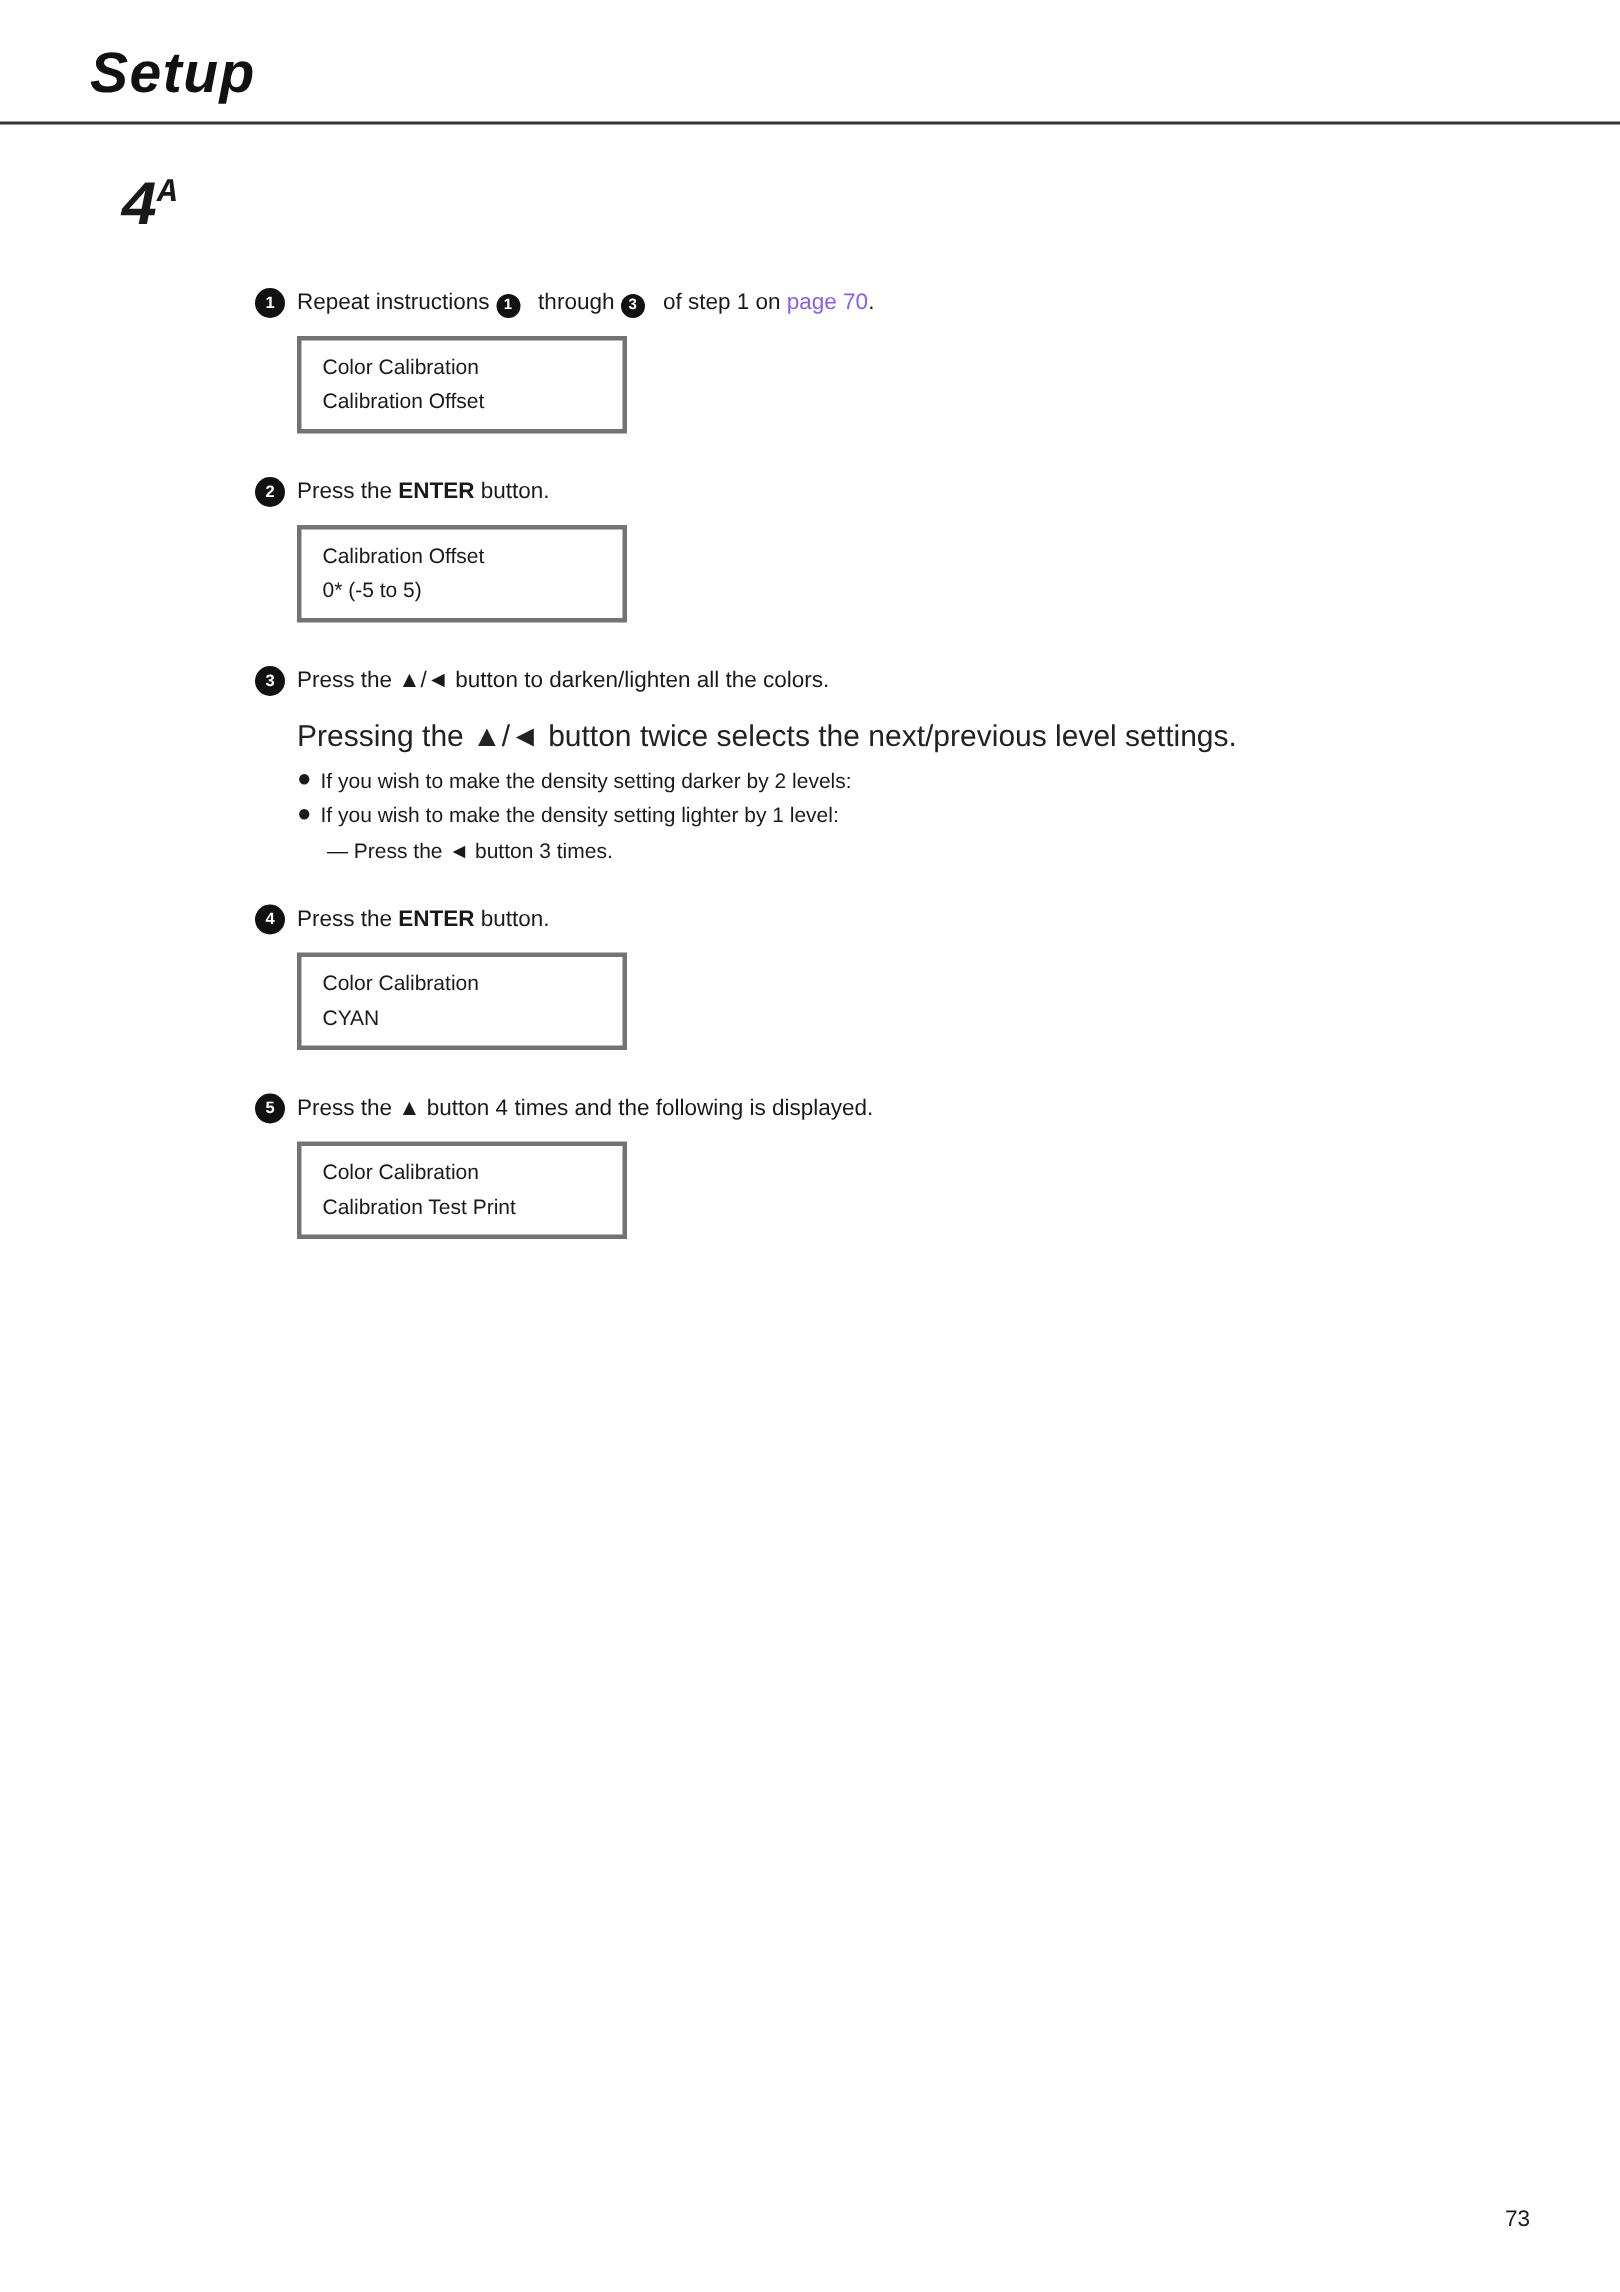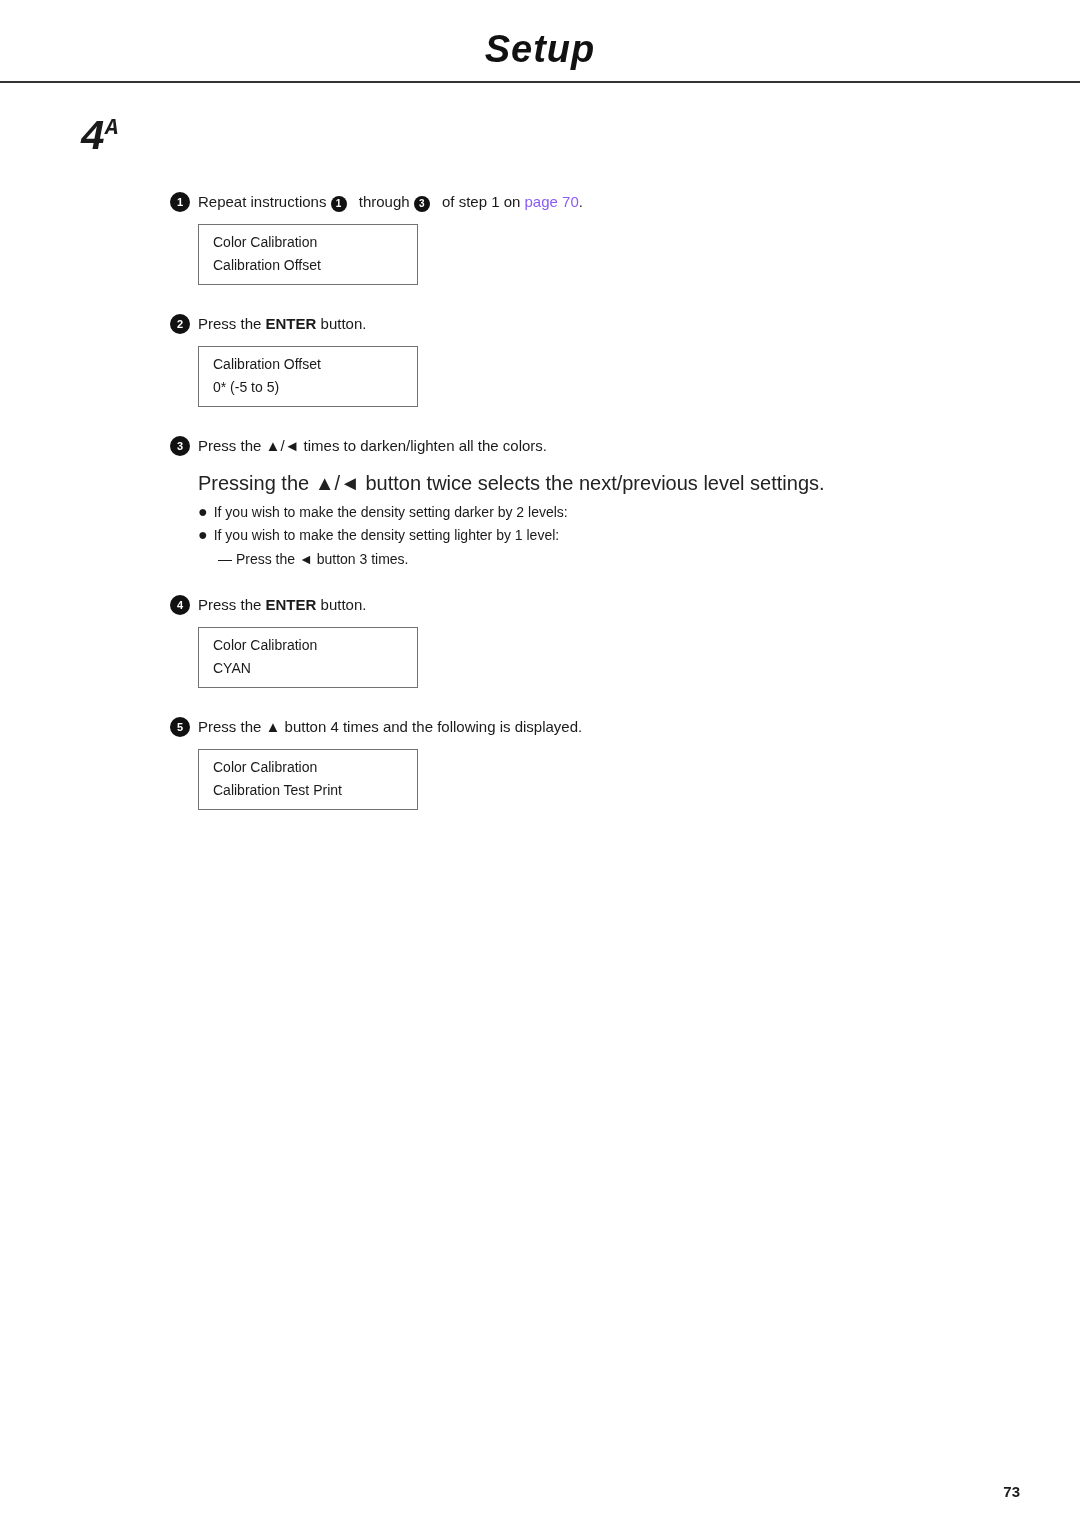--- a/index.html
+++ b/index.html
@@ -21,21 +21,21 @@
     .page-container {
       width: 1080px;
       min-height: 1528px;
       position: relative;
       padding: 0;
     }
 
     
     .header {
       display: flex;
-      justify-content: center;
+      justify-content: flex-start;
       align-items: center;
       padding: 28px 60px 0 60px;
       border-bottom: 2px solid #333;
       padding-bottom: 10px;
       margin-bottom: 40px;
     }
 
     .header-title {
       font-size: 38px;
       font-style: italic;
@@ -117,21 +117,21 @@
       font-size: 15px;
       line-height: 1.5;
     }
 
     .link-color {
       color: #8b5cf6;
     }
 
     
     .lcd-box {
-      border: 1px solid #737373;
+      border: 3px solid #737373;
       padding: 6px 14px;
       display: inline-block;
       min-width: 220px;
       font-size: 14px;
       line-height: 1.7;
       margin-left: 28px;
       margin-bottom: 4px;
       background: #fff;
     }
 
@@ -170,24 +170,24 @@
 
     .sub-bullet {
       margin-left: 48px;
       font-size: 14px;
       line-height: 1.6;
     }
 
     
     .page-num {
       position: absolute;
-      bottom: 28px;
+      bottom: 40px;
       right: 60px;
       font-size: 15px;
-      font-weight: bold;
+      font-weight: normal;
     }
   </style>
 </head>
 <body>
 
 <div class="page-container">
 
   <div class="header">
     <span class="header-title">Setup</span>
   </div>
@@ -225,21 +225,21 @@
         <div class="lcd-box">
           <span class="lcd-line">Calibration Offset</span>
           <span class="lcd-line">0* (-5 to 5)</span>
         </div>
       </div>
 
       <div class="sub-step">
         <div class="sub-step-header">
           <span class="circle-num">3</span>
           <span class="sub-step-text">
-            Press the ▲/◄ times to darken/lighten all the colors.
+            Press the ▲/◄ button to darken/lighten all the colors.
           </span>
         </div>
         <div class="sub-note">
           Pressing the ▲/◄ button twice selects the next/previous level settings.
         </div>
         <div class="bullet-item">
           <span class="bullet-dot">●</span>
           <span>If you wish to make the density setting darker by 2 levels:</span>
         </div>
         <div class="bullet-item" style="margin-top:2px;">

